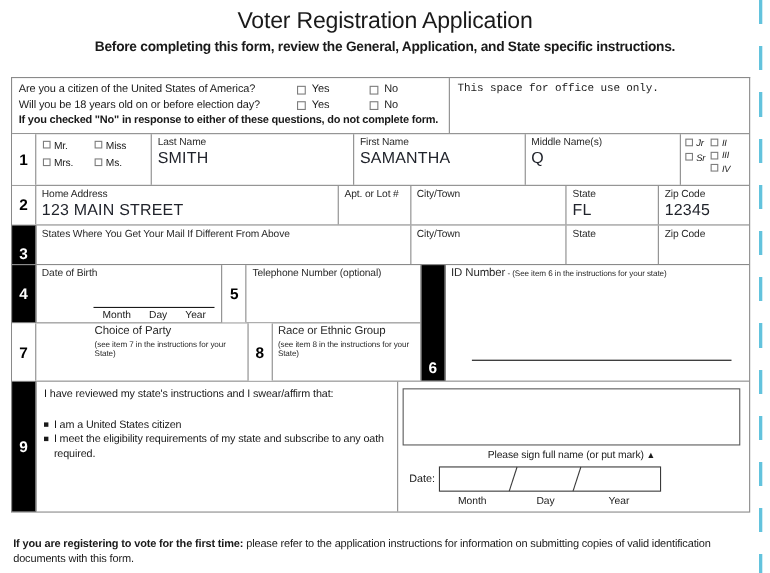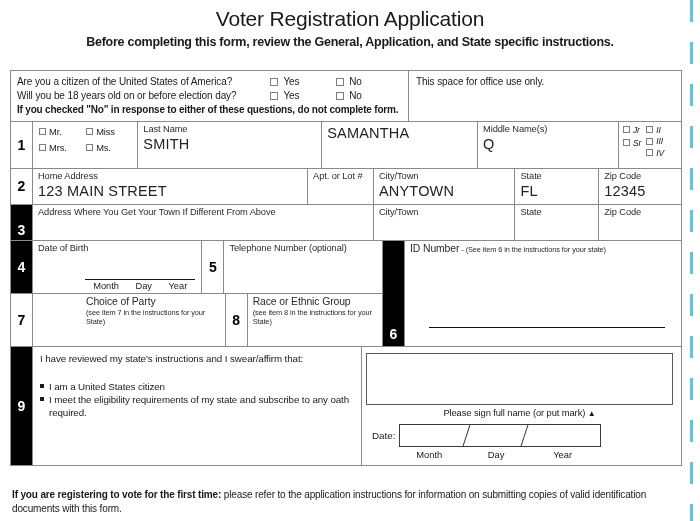--- a/index.html
+++ b/index.html
@@ -322,21 +322,21 @@
             <span class="box"></span>
             <span>Yes</span>
           </span>
           <span class="q-opt">
             <span class="box"></span>
             <span>No</span>
           </span>
         </div>
         <div class="q-warn">If you checked "No" in response to either of these questions, do not complete form.</div>
       </div>
-      <div class="cell office" style="width:274px;">
+      <div class="cell office" style="width:274px;font-family:Liberation Mono, monospace;">
         <span>This space for office use only.</span>
       </div>
     </div>
 
     <div class="row brdr-b" style="height:46px;">
       <div class="numcell num-white">1</div>
       <div class="cell titles">
         <label class="title-opt">
           <span class="box box-sm"></span>
           <span>Mr.</span>
@@ -352,20 +352,21 @@
         <label class="title-opt">
           <span class="box box-sm"></span>
           <span>Ms.</span>
         </label>
       </div>
       <div class="cell pad" style="width:196px;">
         <div class="lbl">Last Name</div>
         <div class="val">SMITH</div>
       </div>
       <div class="cell pad" style="width:166px;">
+        <div class="lbl">First Name</div>
         <div class="val">SAMANTHA</div>
       </div>
       <div class="cell pad" style="width:150px;">
         <div class="lbl">Middle Name(s)</div>
         <div class="val">Q</div>
       </div>
       <div class="cell suffix">
         <div class="suffix-col first">
           <label class="suffix-opt">
             <span class="box box-sm"></span>
@@ -398,36 +399,35 @@
       <div class="cell pad" style="width:276px;">
         <div class="lbl">Home Address</div>
         <div class="val">123 MAIN STREET</div>
       </div>
       <div class="cell pad" style="width:66px;">
         <div class="lbl">Apt. or Lot #</div>
         <div class="val"></div>
       </div>
       <div class="cell pad" style="width:142px;">
         <div class="lbl">City/Town</div>
-        <div class="val">ANYTOWN</div>
       </div>
       <div class="cell pad" style="width:84px;">
         <div class="lbl">State</div>
         <div class="val">FL</div>
       </div>
       <div class="cell pad" style="width:82px;">
         <div class="lbl">Zip Code</div>
         <div class="val">12345</div>
       </div>
     </div>
 
     <div class="row brdr-b" style="height:35px;">
       <div class="numcell num-black num-bottom">3</div>
       <div class="cell pad" style="width:342px;">
-        <div class="lbl">Address Where You Get Your Town If Different From Above</div>
+        <div class="lbl">States Where You Get Your Mail If Different From Above</div>
         <div class="val"></div>
       </div>
       <div class="cell pad" style="width:142px;">
         <div class="lbl">City/Town</div>
         <div class="val"></div>
       </div>
       <div class="cell pad" style="width:84px;">
         <div class="lbl">State</div>
         <div class="val"></div>
       </div>

